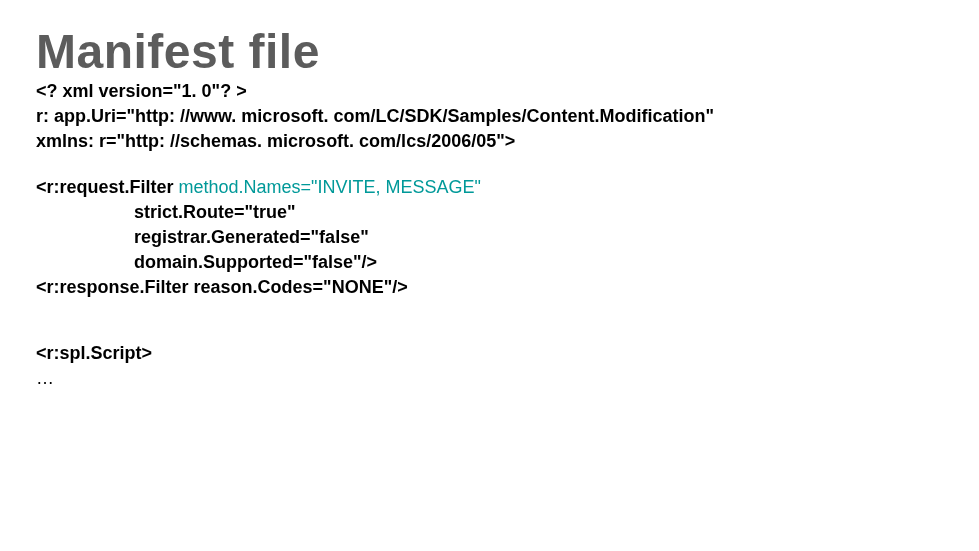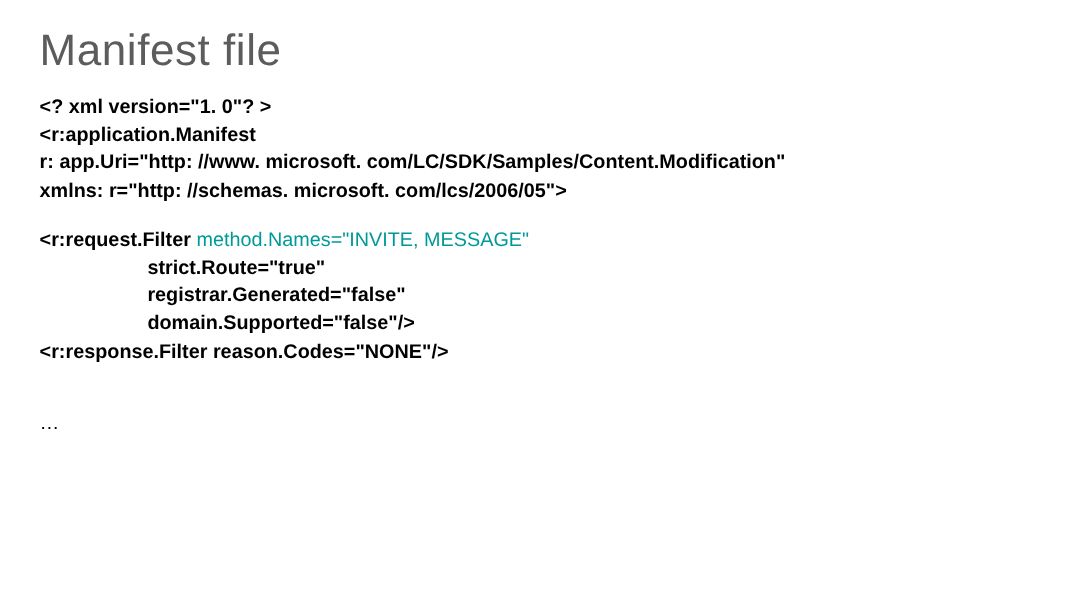--- a/index.html
+++ b/index.html
@@ -9,24 +9,23 @@
     }
     body {
       width: 979px;
       height: 551px;
       background: #ffffff;
       font-family: 'Segoe UI Light', 'Segoe UI', Arial, sans-serif;
       padding: 24px 36px;
       overflow: hidden;
     }
     .title {
-      font-size: 40px;
-      font-weight: 400;
+      font-size: 48px;
+      font-weight: 700;
       color: #5c5c5c;
-      margin-bottom: 16px;
       letter-spacing: 0.5px;
     }
     .code-block {
       font-family: 'Segoe UI', Arial, sans-serif;
       font-size: 18px;
       line-height: 1.4;
       color: #000000;
     }
     .bold {
       font-weight: 600;
@@ -45,27 +44,27 @@
       font-weight: 400;
     }
   </style>
 </head>
 <body>
 
 <h1 class="title">Manifest file</h1>
 
 <div class="code-block">
   <div class="bold">&lt;? xml version="1. 0"? &gt;</div>
-  <div class="bold">&lt;r:application.Manifest</div>
   <div class="bold">r: app.Uri="http: //www. microsoft. com/LC/SDK/Samples/Content.Modification"</div>
   <div class="bold">xmlns: r="http: //schemas. microsoft. com/lcs/2006/05"&gt;</div>
   <div class="spacer"></div>
   <div>
     <span class="bold">&lt;r:request.Filter </span><span class="highlight">method.Names="INVITE, MESSAGE"</span>
   </div>
   <div class="bold indent">strict.Route="true"</div>
   <div class="bold indent">registrar.Generated="false"</div>
   <div class="bold indent">domain.Supported="false"/&gt;</div>
   <div class="bold">&lt;r:response.Filter reason.Codes="NONE"/&gt;</div>
   <div class="spacer"></div>
   <div class="spacer"></div>
+  <div class="bold">&lt;r:spl.Script&gt;</div>
   <div class="normal">…</div>
 </div>
 
 </body></html>

